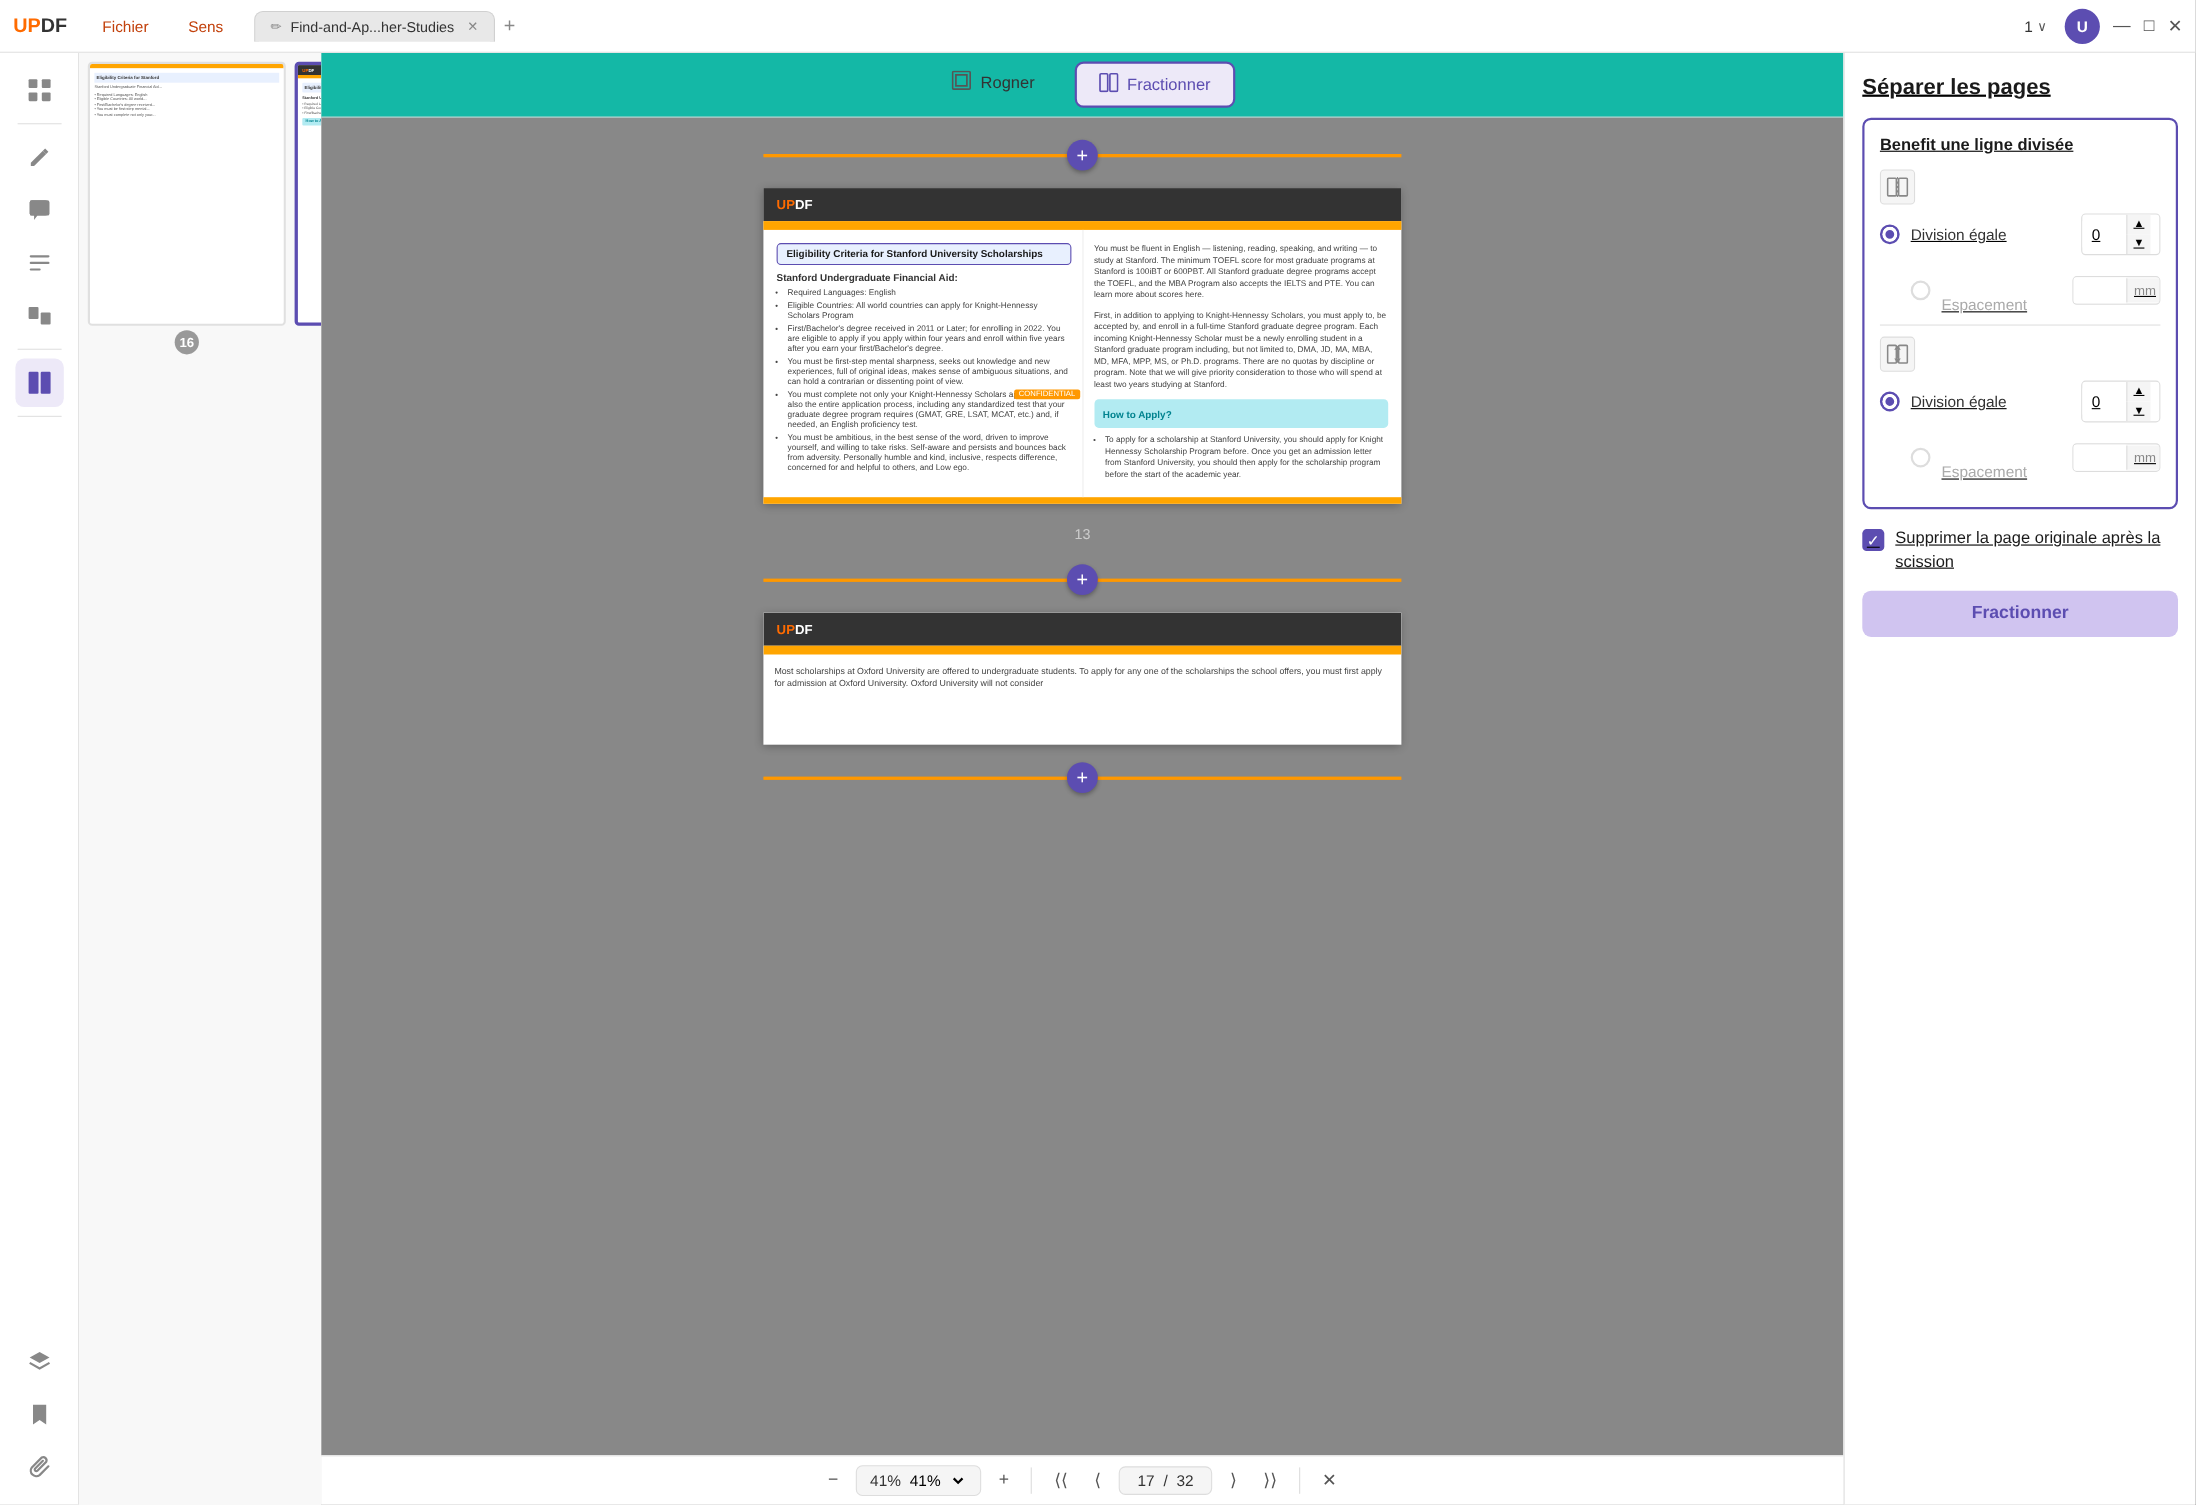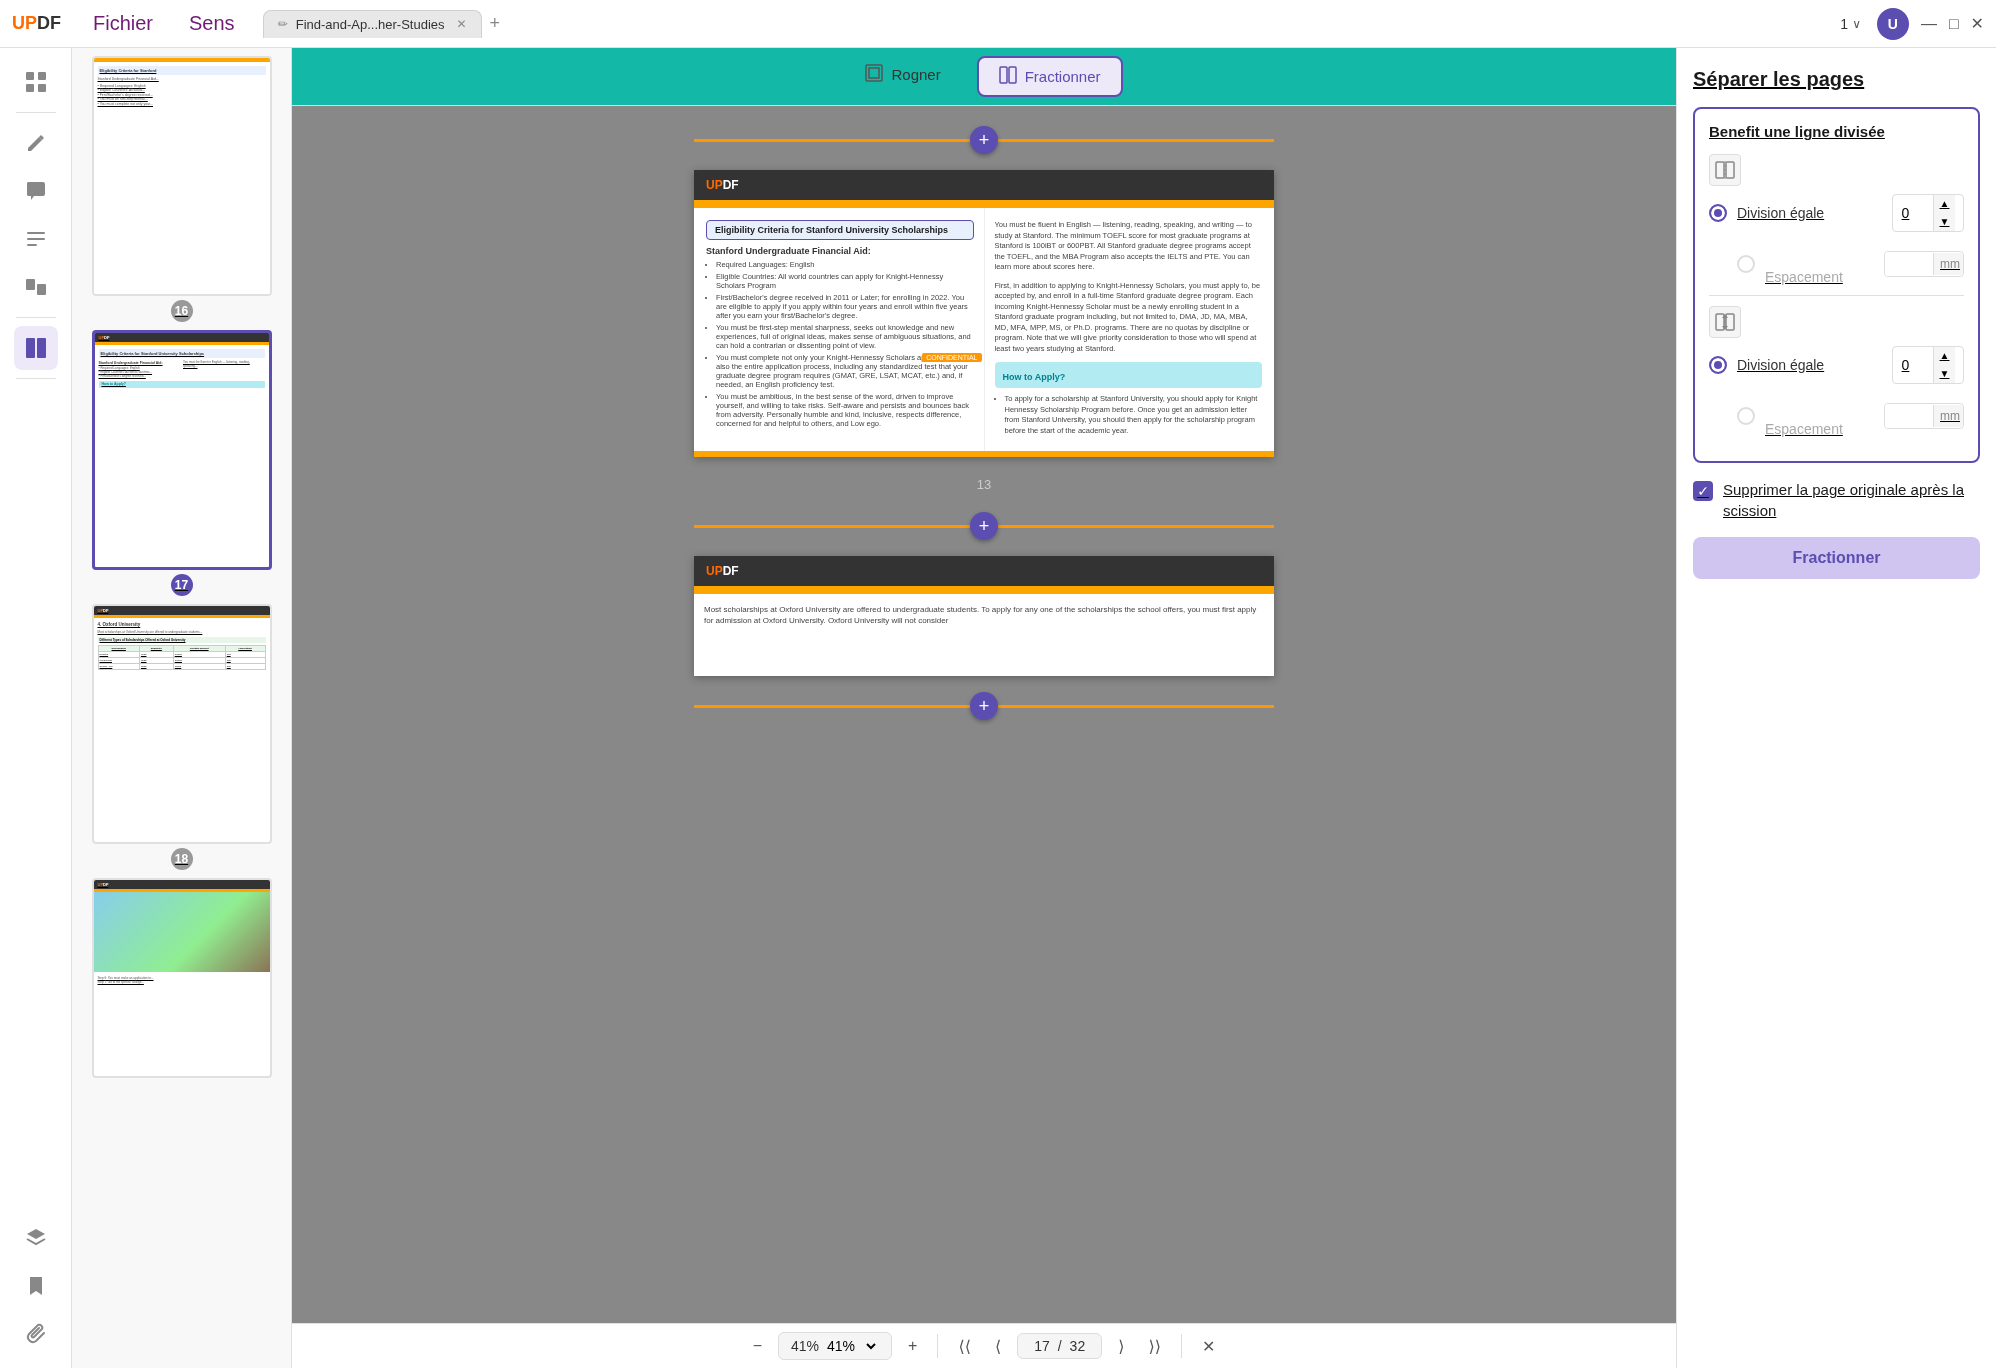--- a/index.html
+++ b/index.html
@@ -6,21 +6,21 @@
     body { font-family: 'Segoe UI', Arial, sans-serif; background: #f0f0f0; width: 1996px; height: 1368px; overflow: hidden; display: flex; flex-direction: column; }
 
     
     .titlebar {
       display: flex; align-items: center; background: #ffffff; height: 48px;
       padding: 0 12px; border-bottom: 1px solid #e0e0e0; flex-shrink: 0;
     }
     .titlebar-logo { color: #2196F3; font-weight: bold; font-size: 18px; margin-right: 24px; }
     .titlebar-logo span { color: #FF6B00; }
     .titlebar-menu { display: flex; gap: 20px; margin-right: 20px; }
-    .titlebar-menu-item { font-size: 20px; color: #701a75; cursor: pointer; padding: 4px 8px; }
+    .titlebar-menu-item { font-size: 14px; color: #c2410c; cursor: pointer; padding: 4px 8px; }
     .titlebar-tab {
       display: flex; align-items: center; background: #e8e8e8; border-radius: 8px 8px 0 0;
       padding: 6px 14px; gap: 8px; font-size: 13px; color: #333;
       border: 1px solid #d0d0d0; border-bottom: none; cursor: pointer;
     }
     .titlebar-tab .tab-icon { color: #888; font-size: 12px; }
     .titlebar-tab .tab-close { color: #888; font-size: 12px; cursor: pointer; margin-left: 4px; }
     .titlebar-tab-add { background: none; border: none; font-size: 18px; color: #888; cursor: pointer; margin-left: 8px; }
     .titlebar-spacer { flex: 1; }
     .titlebar-page-nav { display: flex; align-items: center; gap: 4px; margin-right: 16px; }
@@ -43,21 +43,21 @@
       border-radius: 8px; cursor: pointer; color: #666; font-size: 20px;
     }
     .sidebar-icon.highlight { color: #5c4db1; background: #ede9f8; }
     .sidebar-divider { width: 40px; height: 1px; background: #e0e0e0; margin: 4px 0; }
     .sidebar-spacer { flex: 1; }
 
     
     .thumbnails-panel {
       width: 220px; background: #f8f8f8; border-right: 1px solid #e0e0e0;
       overflow-y: auto; padding: 8px; flex-shrink: 0;
-      display: flex; flex-direction: column; gap: 8px; text-decoration: underline;
+      display: flex; flex-direction: row; gap: 8px;
     }
     .thumb-item { display: flex; flex-direction: column; align-items: center; gap: 4px; }
     .thumb-img {
       width: 180px; height: 240px; background: #fff; border: 2px solid #e0e0e0;
       border-radius: 4px; overflow: hidden; position: relative; cursor: pointer;
     }
     .thumb-img.active { border-color: #5c4db1; border-width: 3px; }
     .thumb-num {
       font-size: 12px; color: #666; background: #5c4db1; color: #fff;
       border-radius: 50%; width: 22px; height: 22px; display: flex; align-items: center;

